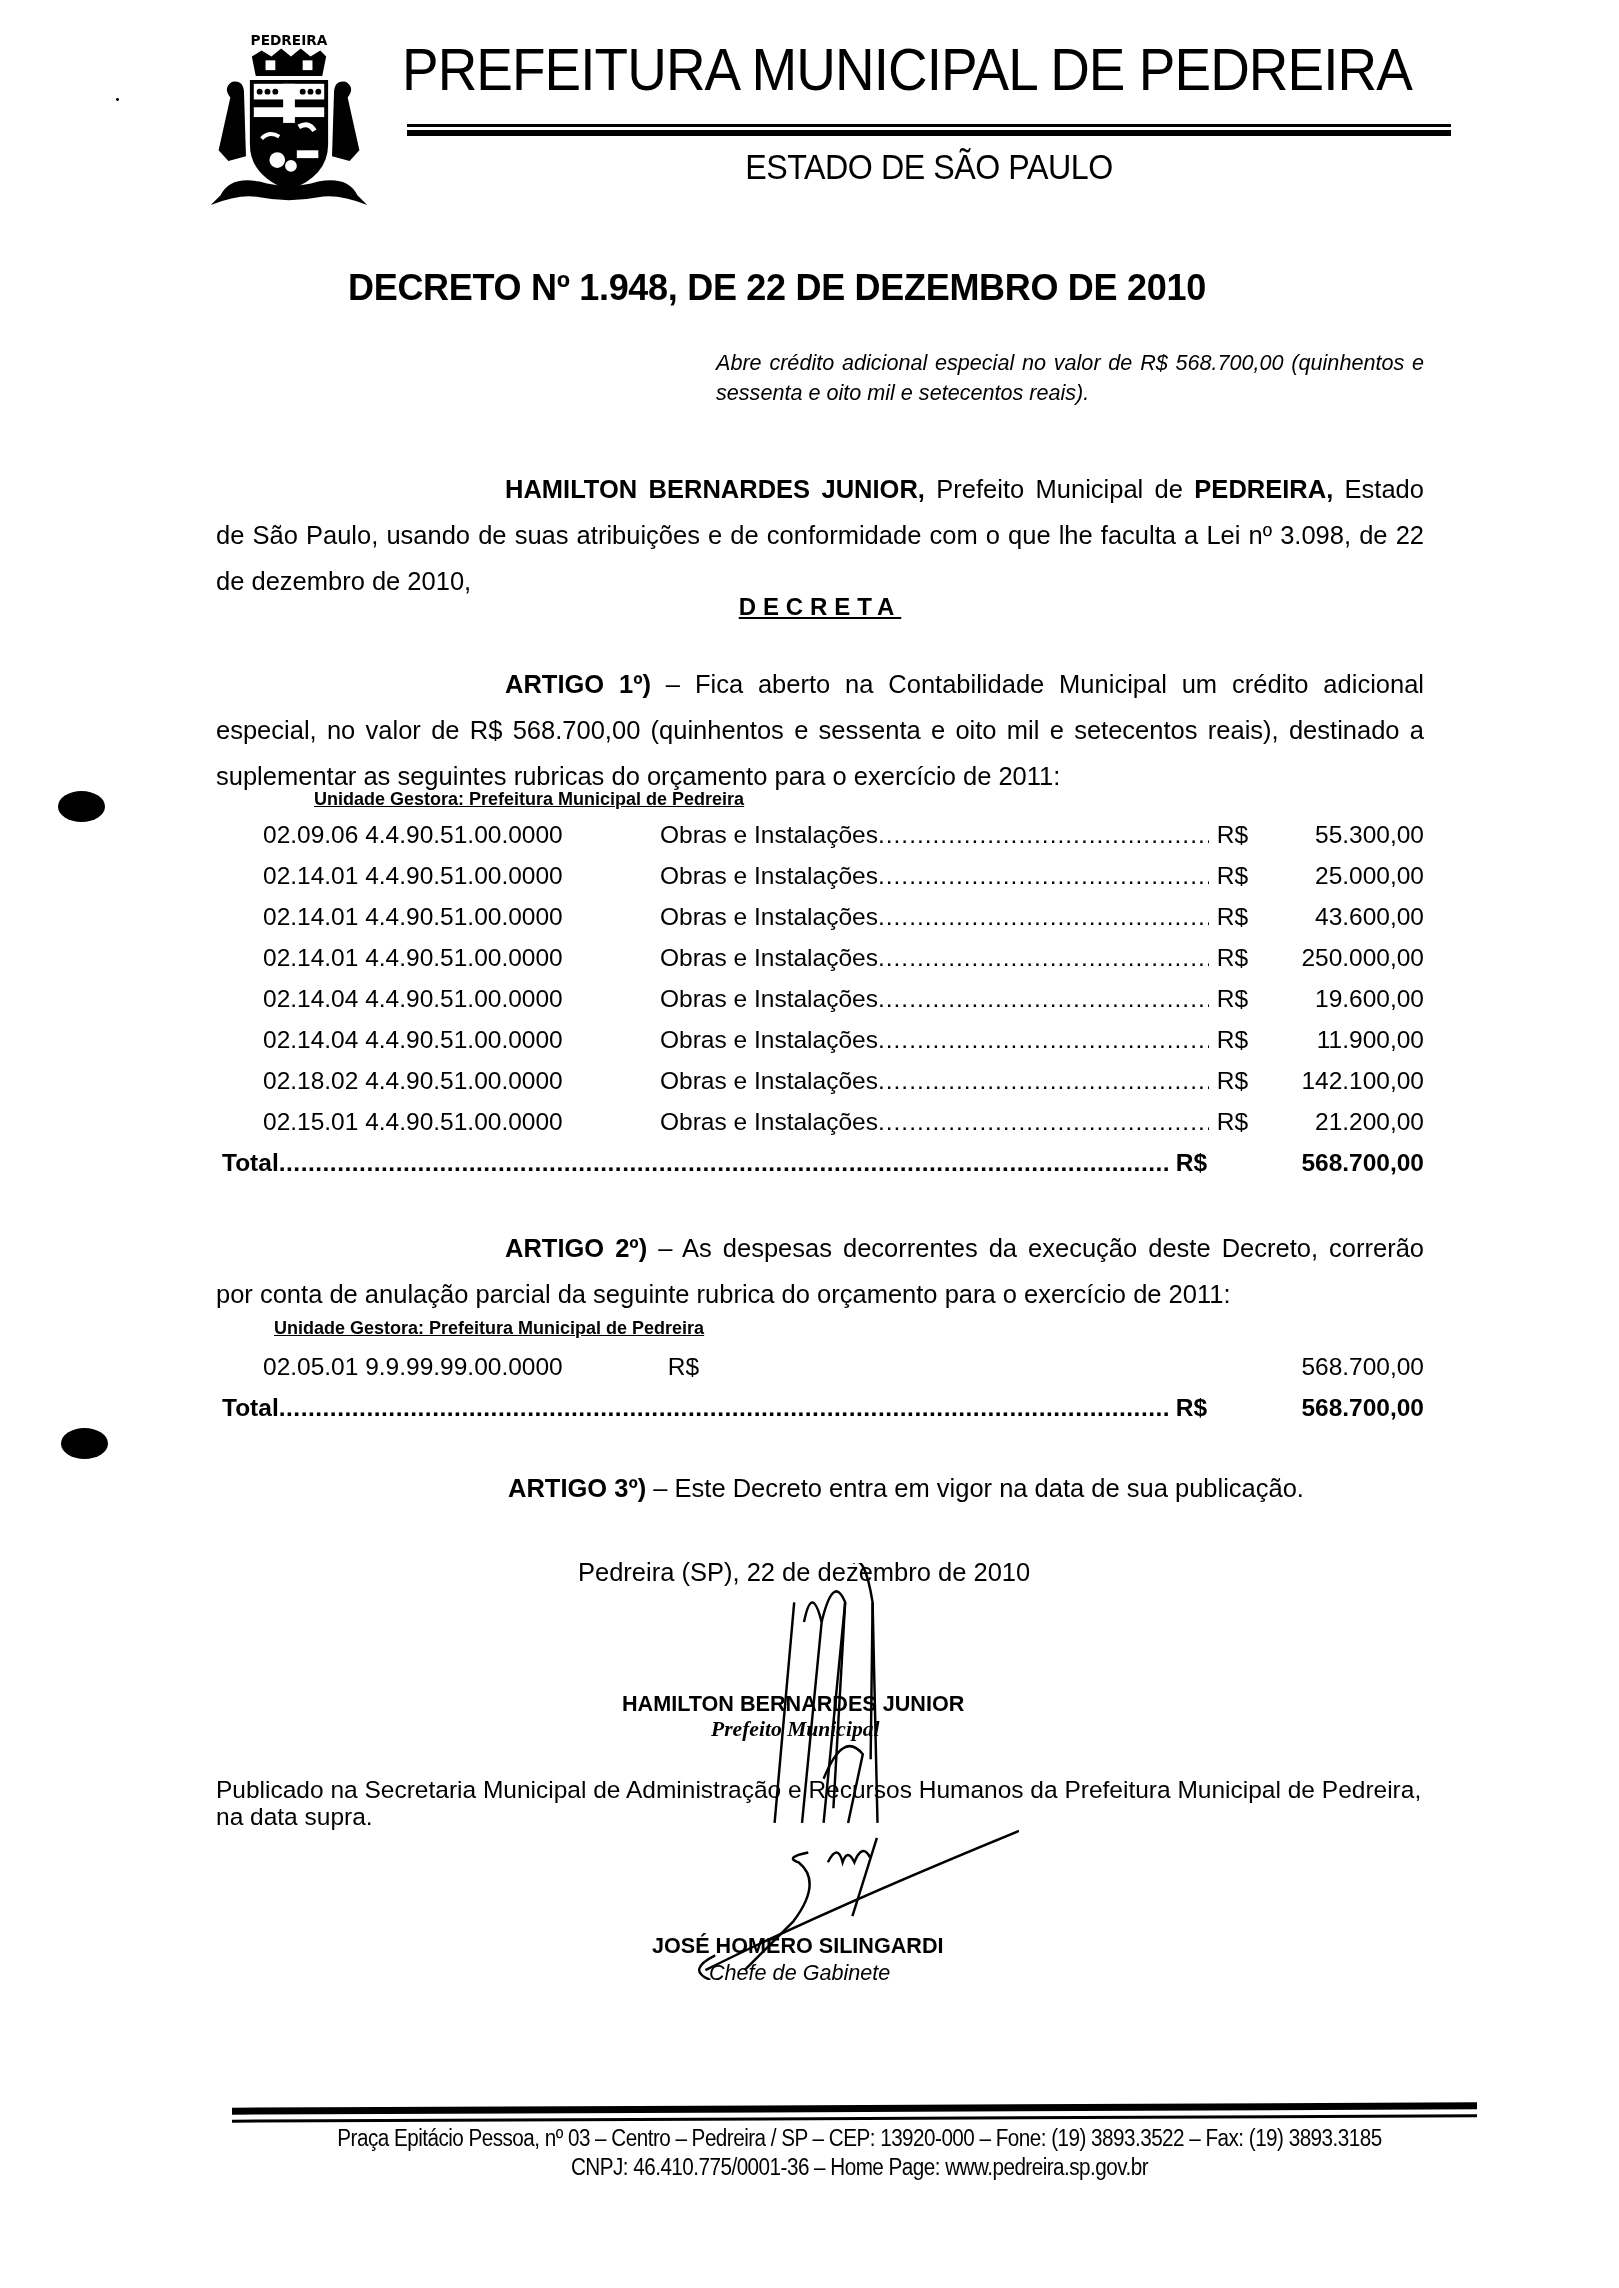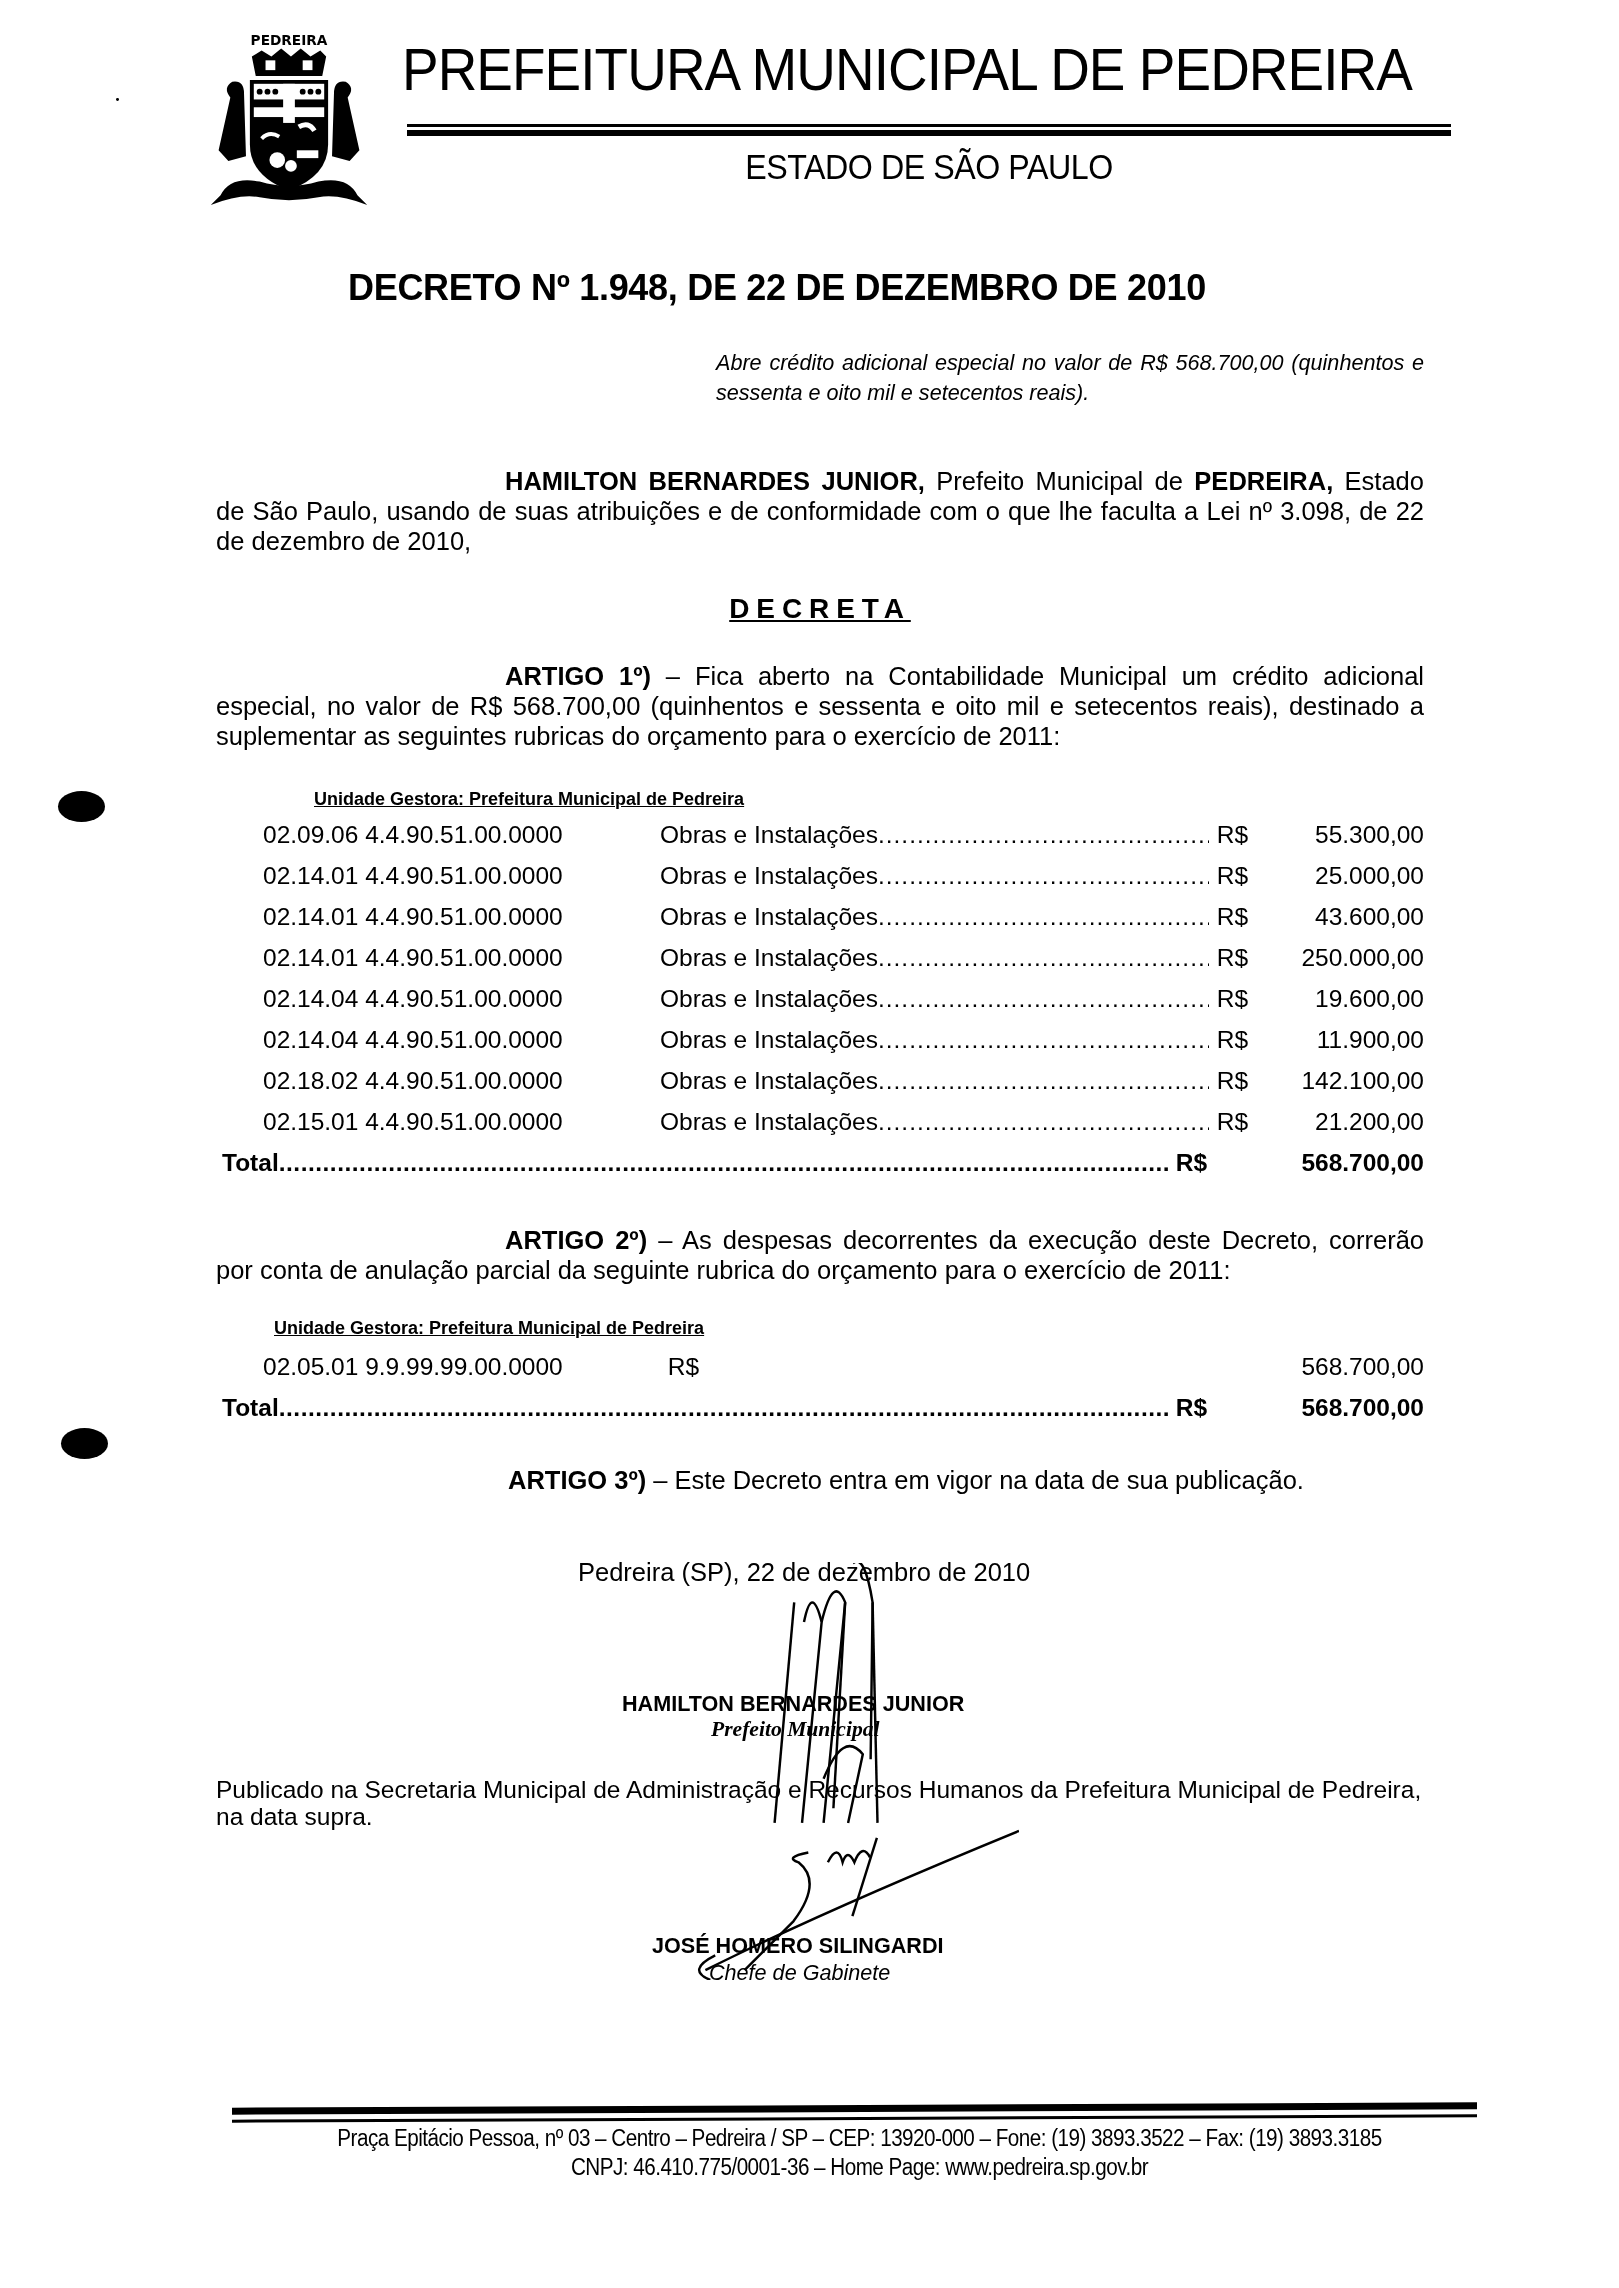--- a/index.html
+++ b/index.html
@@ -28,28 +28,28 @@
       left: 348px; top: 267px; font-size: 36px; font-weight: bold; white-space: nowrap;
       letter-spacing: -0.3px;
     }
     .ementa {
       left: 716px; top: 348px; width: 708px;
       font-size: 21.6px; font-style: italic; line-height: 30px; text-align: justify;
     }
 
     
     .para {
-      left: 216px; width: 1208px; font-size: 25.5px; line-height: 30px;
+      left: 216px; width: 1208px; font-size: 25.5px; line-height: 46px;
       text-align: justify; text-indent: 289px;
     }
     .para b { font-weight: bold; }
     .p-intro { top: 466px; }
     .decreta {
       left: 216px; top: 593px; width: 1208px; text-align: center;
-      font-size: 28px; font-weight: bold; letter-spacing: 6.9px; text-decoration: underline;
+      font-size: 24px; font-weight: bold; letter-spacing: 6.9px; text-decoration: underline;
     }
     .p-art1 { top: 661px; }
     .p-art2 { top: 1225px; }
     .p-art3 { top: 1465px; text-indent: 292px; white-space: nowrap; }
 
     
     .unit-heading {
       font-size: 18px; font-weight: bold; text-decoration: underline; white-space: nowrap;
     }
     .uh1 { left: 314px; top: 789px; }

